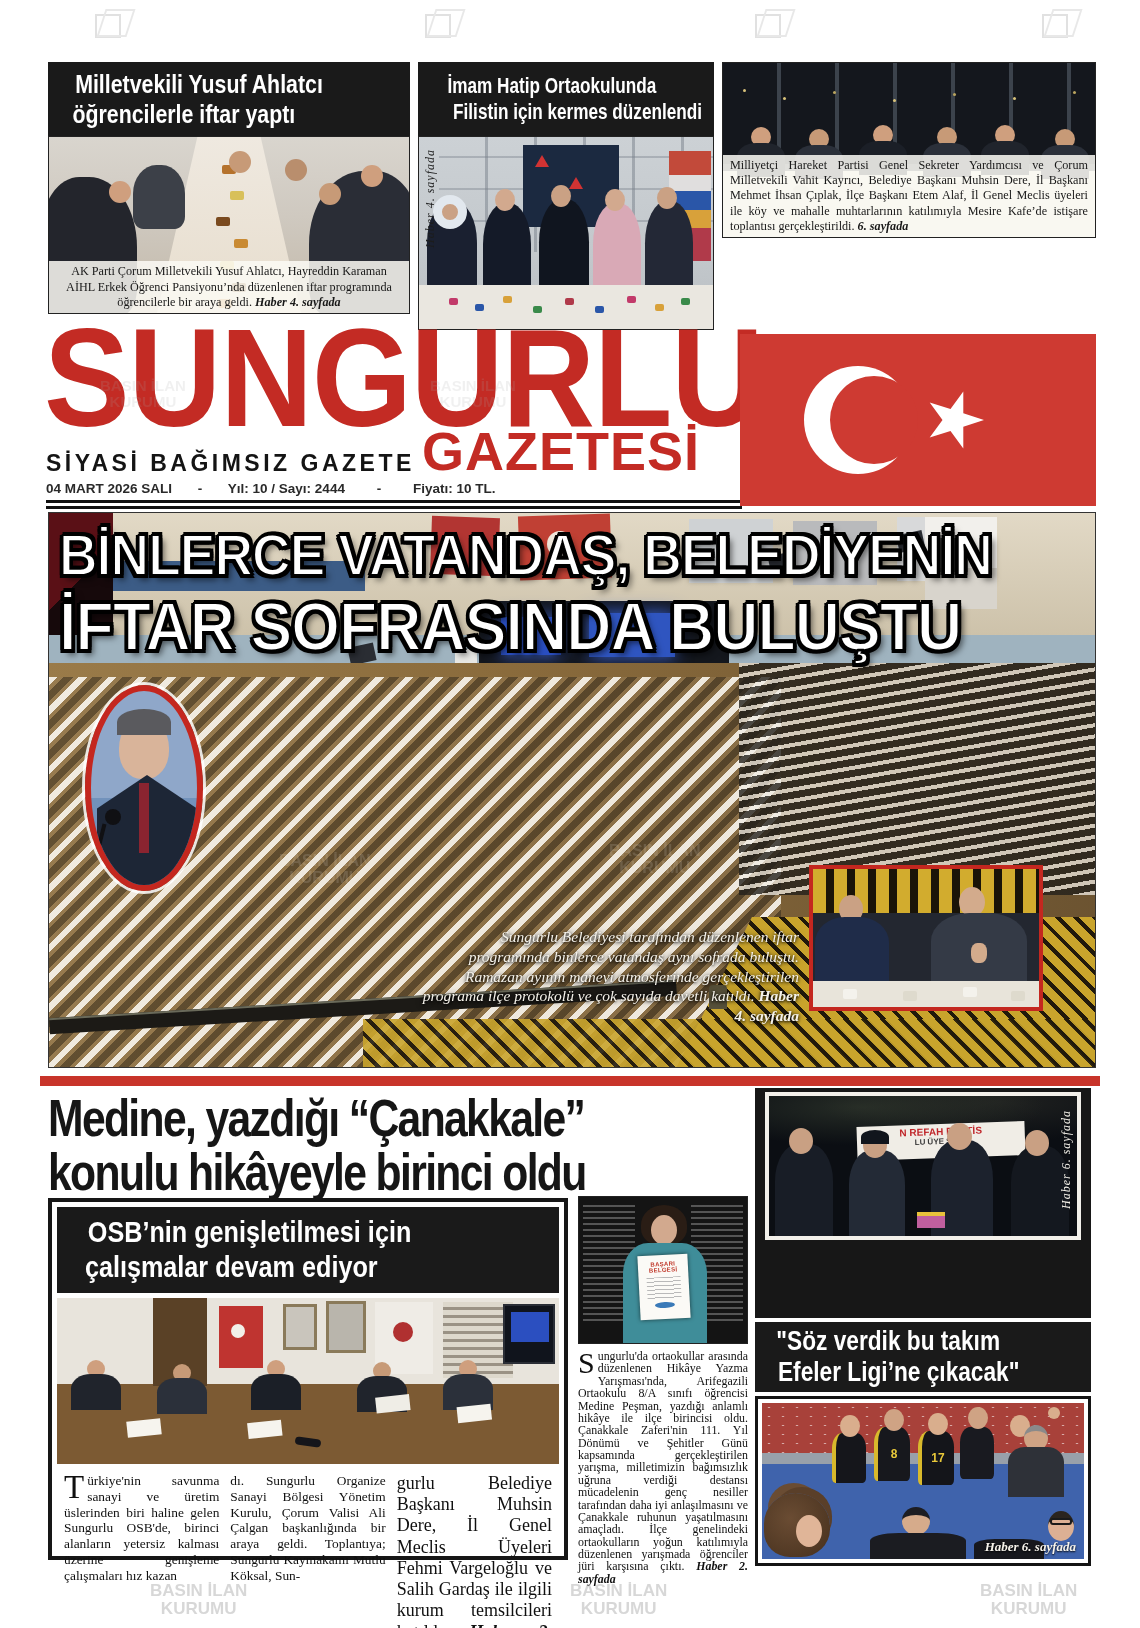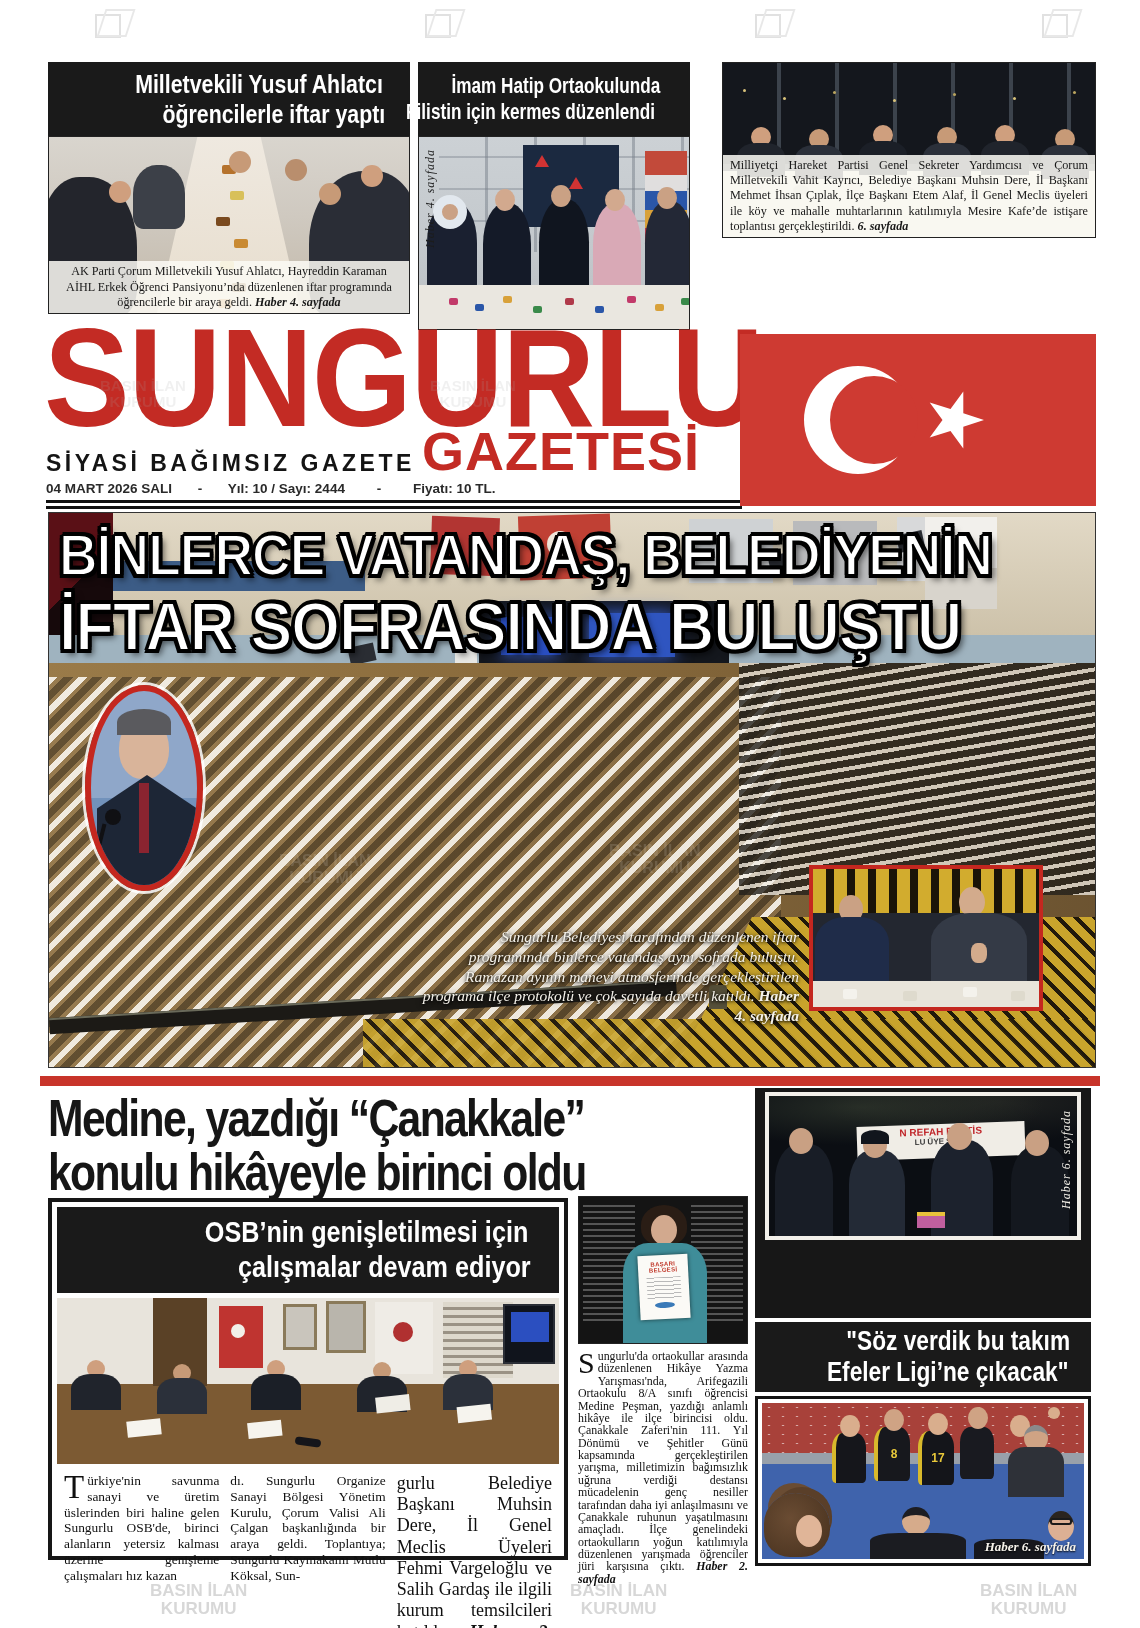--- a/index.html
+++ b/index.html
@@ -2,21 +2,21 @@
 <html><head>
 <meta charset="utf-8">
 <style>
   *{margin:0;padding:0;box-sizing:border-box}
   html,body{background:#ffffff}
   body{width:1140px;height:1628px;position:relative;overflow:hidden;
        font-family:"Liberation Sans",sans-serif;color:#111}
   .abs{position:absolute}
   .shape{position:absolute}
   .photo{position:relative;overflow:hidden;border:1px solid #222;background:#9a948c}
-  .hbar{background:#1a1a1a;color:#fff;display:flex;flex-direction:column;justify-content:center;align-items:flex-end}
+  .hbar{background:#1a1a1a;color:#fff;display:flex;flex-direction:column;justify-content:center;align-items:flex-start}
   .hline{white-space:nowrap;font-weight:700;transform:scaleX(.82);line-height:1.16}
   .cap-overlay{position:absolute;left:0;right:0;bottom:0;background:rgba(252,250,245,.86);
                font:12.2px/1.25 "Liberation Serif",serif;color:#181818;text-align:center;padding:3px 7px}
   .pref{font-style:italic;font-weight:700}
   .vcap{position:absolute;writing-mode:vertical-rl;transform:rotate(180deg);
         font:italic 12px "Liberation Serif",serif;letter-spacing:1px}
   .mh{position:absolute;color:#fff;font-weight:700;white-space:nowrap;transform:scaleX(.92);transform-origin:left top;
       -webkit-text-stroke:2px #000;letter-spacing:-1px;
       text-shadow:3px 0 0 #000,-3px 0 0 #000,0 3px 0 #000,0 -3px 0 #000,3px 3px 0 #000,-3px 3px 0 #000,3px -3px 0 #000,5px 5px 7px rgba(0,0,0,.55)}
   .bigblack{position:absolute;color:#161616;font-weight:700;white-space:nowrap;letter-spacing:-2px;
@@ -49,21 +49,21 @@
     <div class="shape" style="right:-10px;top:34px;width:110px;height:146px;border-radius:50% 40% 20% 20%;background:#2a2d36"></div>
     <div class="shape" style="left:60px;top:44px;width:22px;height:22px;border-radius:50%;background:#cf9f7e;box-shadow:36px -14px 0 #b98e6d,210px 2px 0 #c79a77,252px -16px 0 #cf9f7e,176px -22px 0 #b98e6d,120px -30px 0 #c79a77"></div>
     <div class="shape" style="left:84px;top:28px;width:52px;height:64px;border-radius:45% 45% 20% 20%;background:#3c4048"></div>
     <div class="cap-overlay">
       <span>AK Parti Çorum Milletvekili Yusuf Ahlatcı, Hayreddin Karaman AİHL Erkek Öğrenci Pansiyonu’nda düzenlenen iftar programında öğrencilerle bir araya geldi.</span>
       <span class="pref">Haber 4. sayfada</span>
     </div>
   </div>
 </section>
 
-<section class="abs" style="left:418px;top:62px;width:272px">
+<section class="abs" style="left:418px;top:62px;width:296px">
   <div class="hbar" style="height:74px">
     <div class="hline" style="font-size:22px;transform:scaleX(.78)">İmam Hatip Ortaokulunda</div>
     <div class="hline" style="font-size:22px;transform:scaleX(.78)">Filistin için kermes düzenlendi</div>
   </div>
   <div class="photo" style="height:194px">
     <div class="shape" style="inset:0;background:linear-gradient(180deg,#ccd1d5 0%,#c3c8cc 60%,#b9bec2 100%)"></div>
     <div class="shape" style="left:20px;top:0;width:100%;height:60%;background:repeating-linear-gradient(90deg,transparent 0 46px,rgba(120,128,138,.5) 46px 49px),repeating-linear-gradient(0deg,transparent 0 30px,rgba(120,128,138,.4) 30px 32px)"></div>
     <div class="shape" style="left:104px;top:8px;width:96px;height:82px;background:#1b2940"></div>
     <div class="shape" style="left:116px;top:18px;width:0;height:0;border-left:7px solid transparent;border-right:7px solid transparent;border-bottom:12px solid #d23333;box-shadow:none"></div>
     <div class="shape" style="left:150px;top:40px;width:0;height:0;border-left:7px solid transparent;border-right:7px solid transparent;border-bottom:12px solid #d23333"></div>

